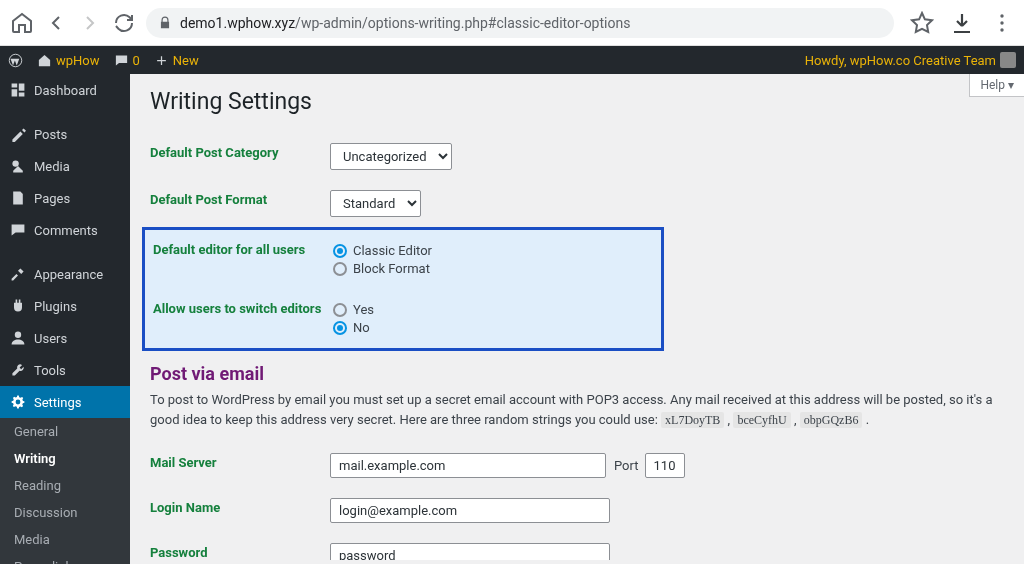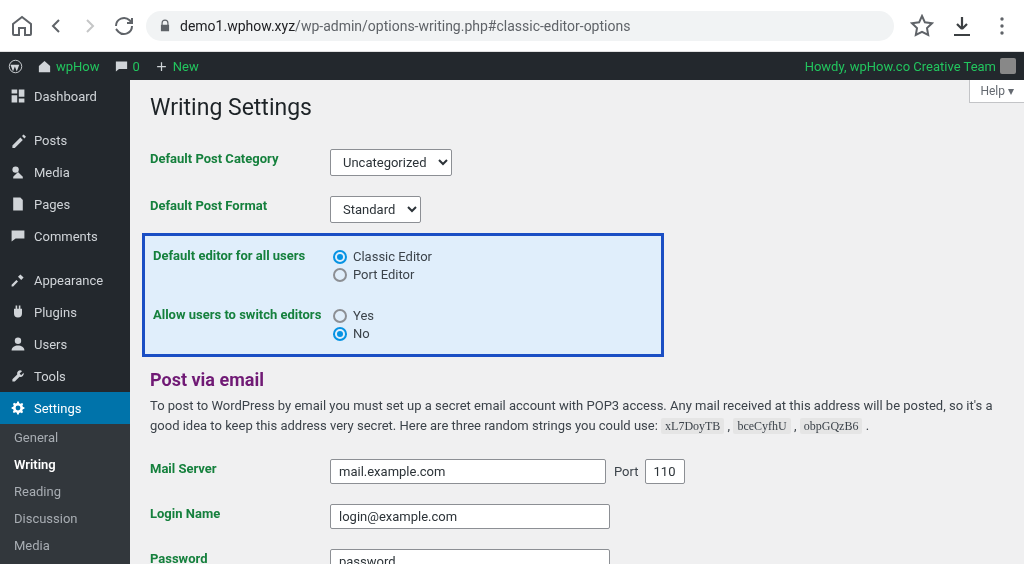--- a/index.html
+++ b/index.html
@@ -1,30 +1,30 @@
 <!DOCTYPE html>
 <html><head>
   <meta charset="utf-8">
   <style>
     * { margin:0; padding:0; box-sizing:border-box; font-family:-apple-system,BlinkMacSystemFont,"Segoe UI",Roboto,Helvetica,Arial,sans-serif; }
     html,body { width:1024px; height:564px; background:#f0f0f1; overflow:hidden; }
 
     
-    .browser-bar { height:52px; background:#fff; display:flex; align-items:center; padding:0 10px; gap:10px; border-bottom:1px solid #e0e0e0; }
+    .browser-bar { height:46px; background:#fff; display:flex; align-items:center; padding:0 10px; gap:10px; border-bottom:1px solid #e0e0e0; }
     .nav-arrow { width:24px; height:24px; display:flex; align-items:center; justify-content:center; color:#5f6368; cursor:pointer; }
     .nav-arrow.disabled { color:#c5c6c7; }
     .url-bar { flex:1; height:30px; background:#f1f3f4; border-radius:16px; display:flex; align-items:center; padding:0 12px; gap:8px; color:#202124; font-size:14px; }
     .url-host { color:#202124; }
     .url-path { color:#5f6368; }
     .right-ic { width:24px; height:24px; display:flex; align-items:center; justify-content:center; color:#5f6368; margin-left:6px; }
 
     
     .wp-bar { height:28px; background:#23282d; color:#eee; display:flex; align-items:center; font-size:13px; padding:0 8px; justify-content:space-between; }
     .wp-bar-left,.wp-bar-right { display:flex; align-items:center; gap:14px; }
-    .wp-chip { display:flex; align-items:center; gap:4px; color:#22c55e; cursor:pointer; }
+    .wp-chip { display:flex; align-items:center; gap:4px; color:#eab308; cursor:pointer; }
     .wp-chip svg { width:15px; height:15px; }
     .wp-av { width:16px; height:16px; background:#888; border-radius:2px; }
 
     
     .wp-body { display:flex; height:calc(564px - 50px - 28px); }
 
     
     .wp-side { width:130px; background:#23282d; color:#eee; font-size:13px; }
     .side-item { display:flex; align-items:center; gap:8px; padding:8px 10px; color:#d0d4d8; cursor:pointer; }
     .side-item svg { width:16px; height:16px; flex:none; fill:currentColor; }
@@ -238,21 +238,21 @@
       <tbody>
             <tr>
         <th>Default editor for all users</th>
         <td>
           <label class="radio">
                   <span class="dot on"></span>
                   <span>Classic Editor</span>
                 </label>
           <label class="radio">
                   <span class="dot off"></span>
-                  <span>Port Editor</span>
+                  <span>Block Format</span>
                 </label>
         </td>
       </tr>
       <tr>
         <th>Allow users to switch editors</th>
         <td>
           <label class="radio">
                   <span class="dot off"></span>
                   <span>Yes</span>
                 </label>

